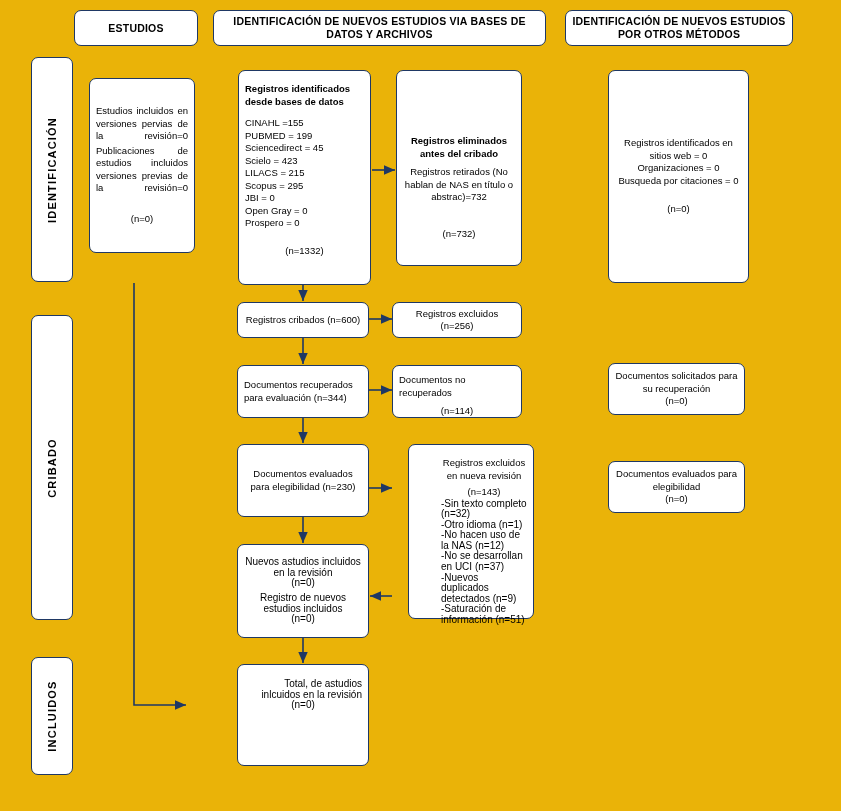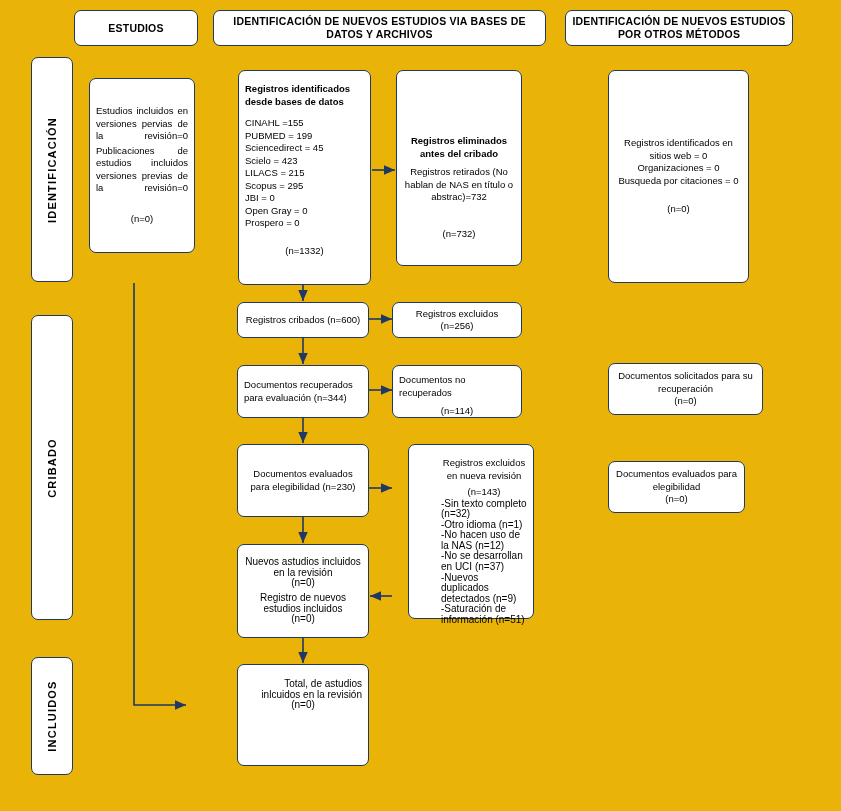--- a/index.html
+++ b/index.html
@@ -189,21 +189,21 @@
 
   <div class="box" style="left:237px; top:365px; width:132px; height:53px; align-items:flex-start;">
     <div class="txt txt-left">Documentos recuperados para evaluación (n=344)</div>
   </div>
 
   <div class="box" style="left:392px; top:365px; width:130px; height:53px; align-items:flex-start; justify-content:space-between; padding-top:8px;">
     <div class="txt txt-left">Documentos no recuperados</div>
     <div class="txt" style="width:100%; text-align:center; margin-top:6px;">(n=114)</div>
   </div>
 
-  <div class="box" style="left:608px; top:363px; width:155px; height:52px;">
+  <div class="box" style="left:608px; top:363px; width:137px; height:52px;">
     <div class="txt">Documentos solicitados para su recuperación</div>
     <div class="txt">(n=0)</div>
   </div>
 
   <div class="box" style="left:608px; top:461px; width:137px; height:52px;">
     <div class="txt">Documentos evaluados para elegibilidad</div>
     <div class="txt">(n=0)</div>
   </div>
 
   <div class="box" style="left:237px; top:444px; width:132px; height:73px;">

